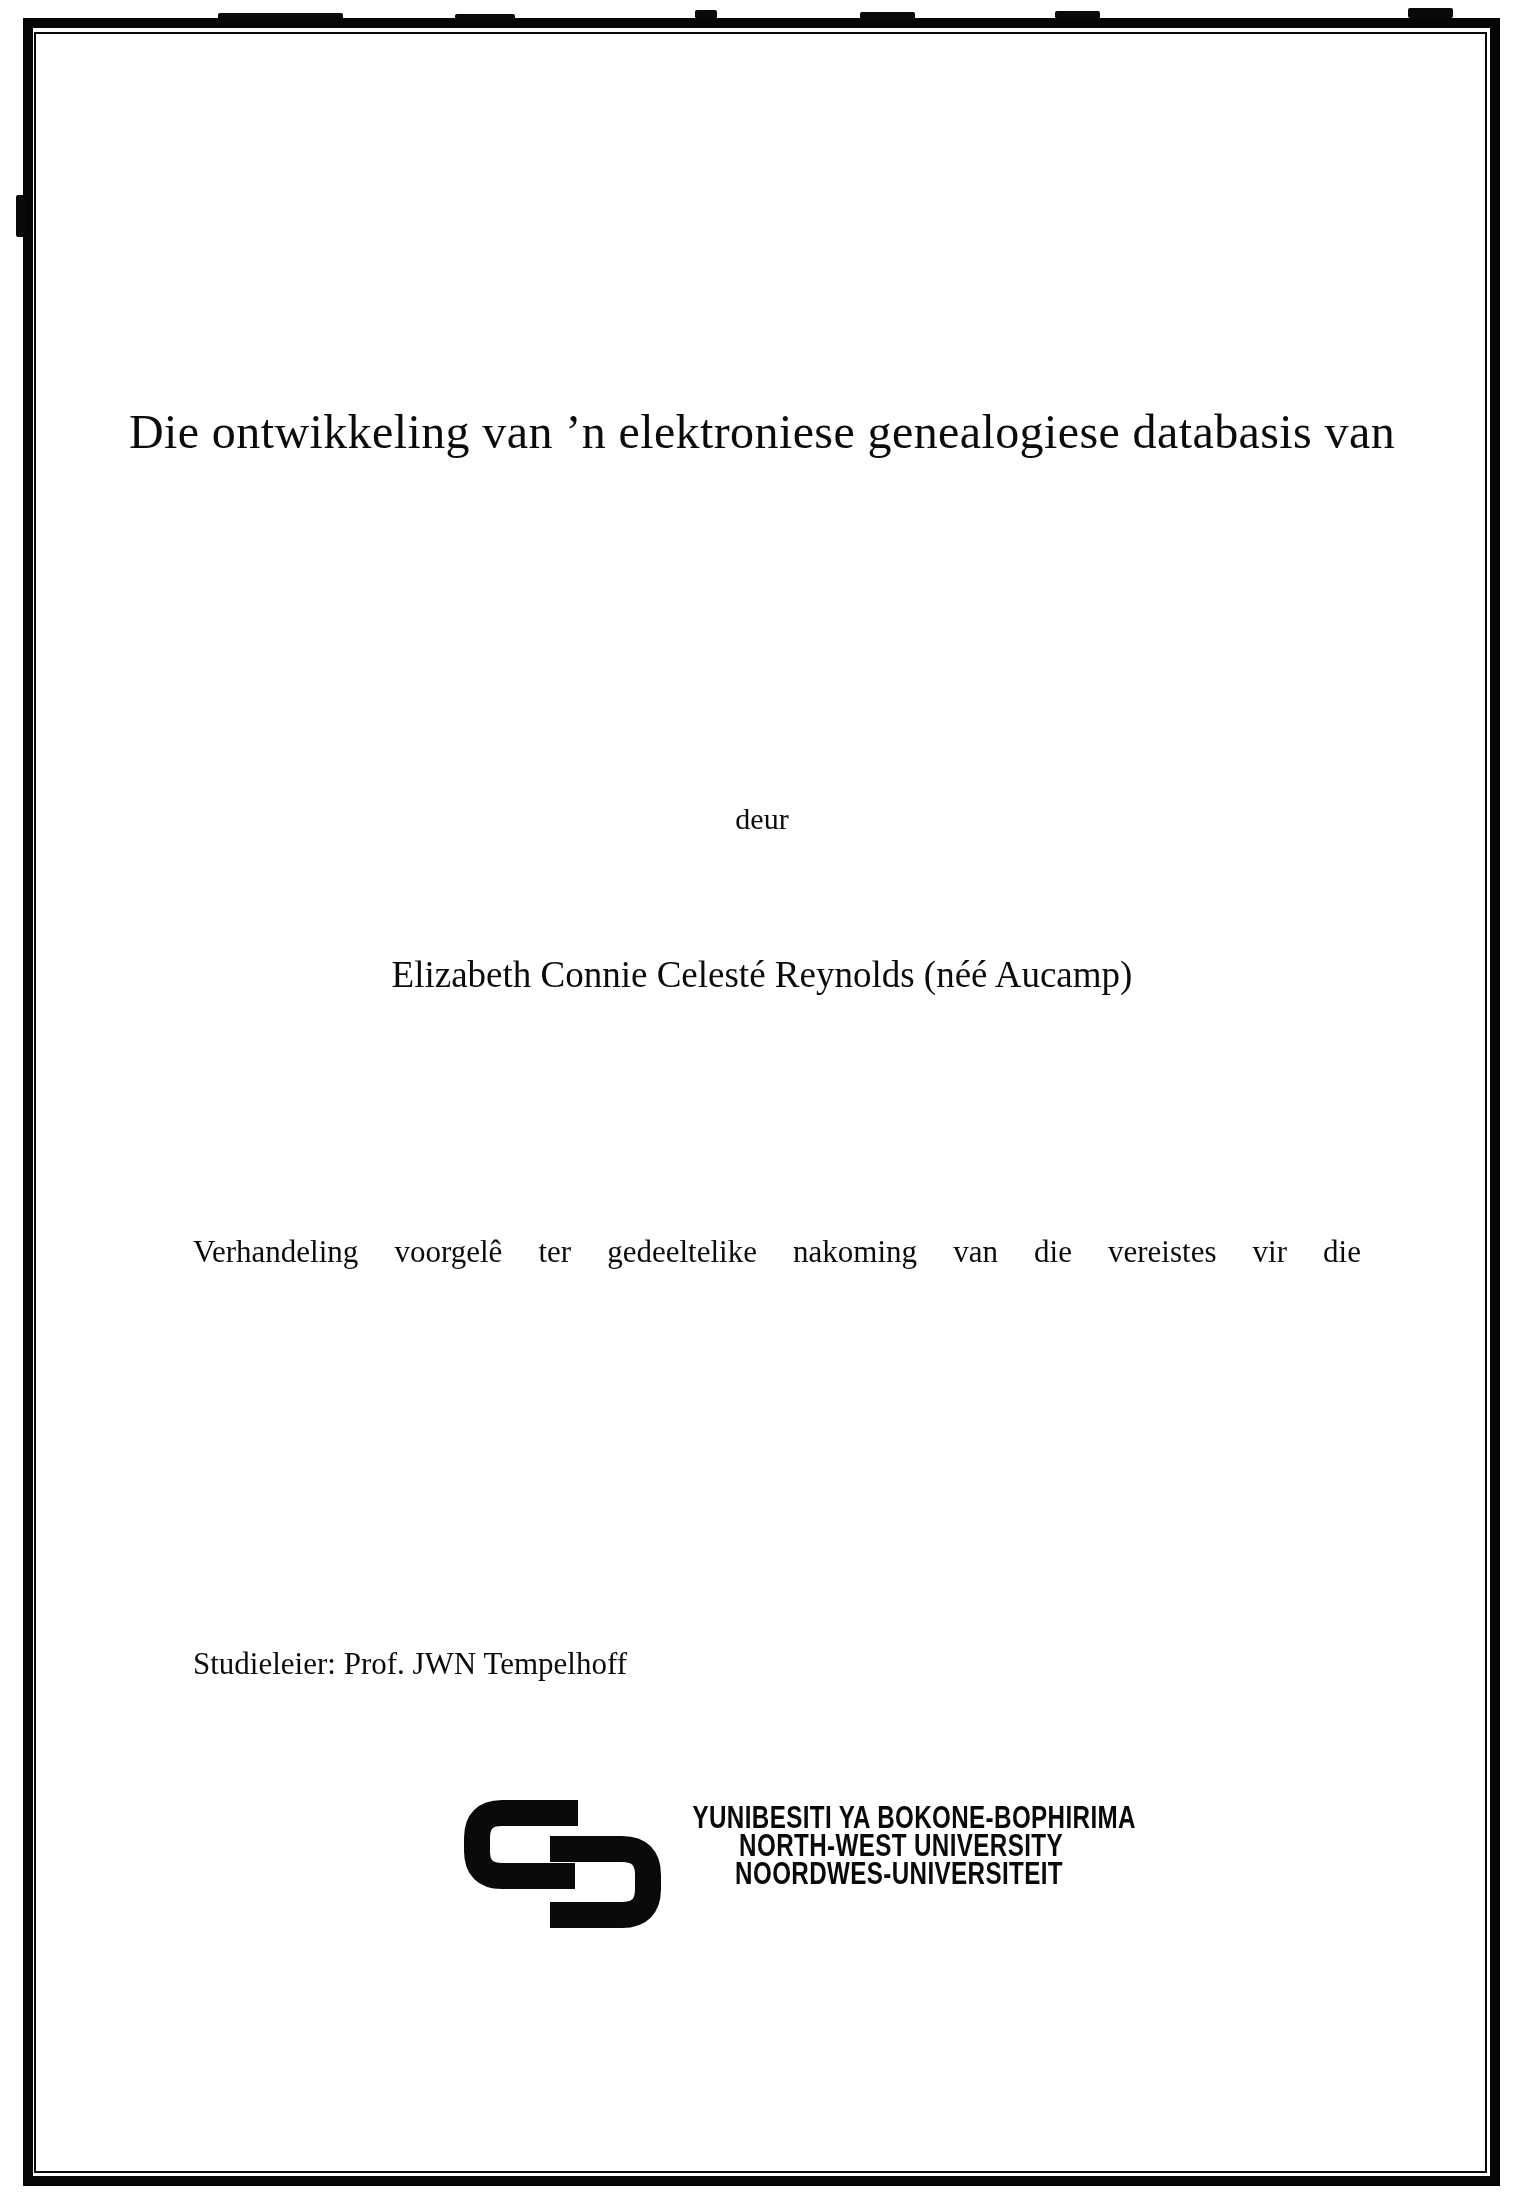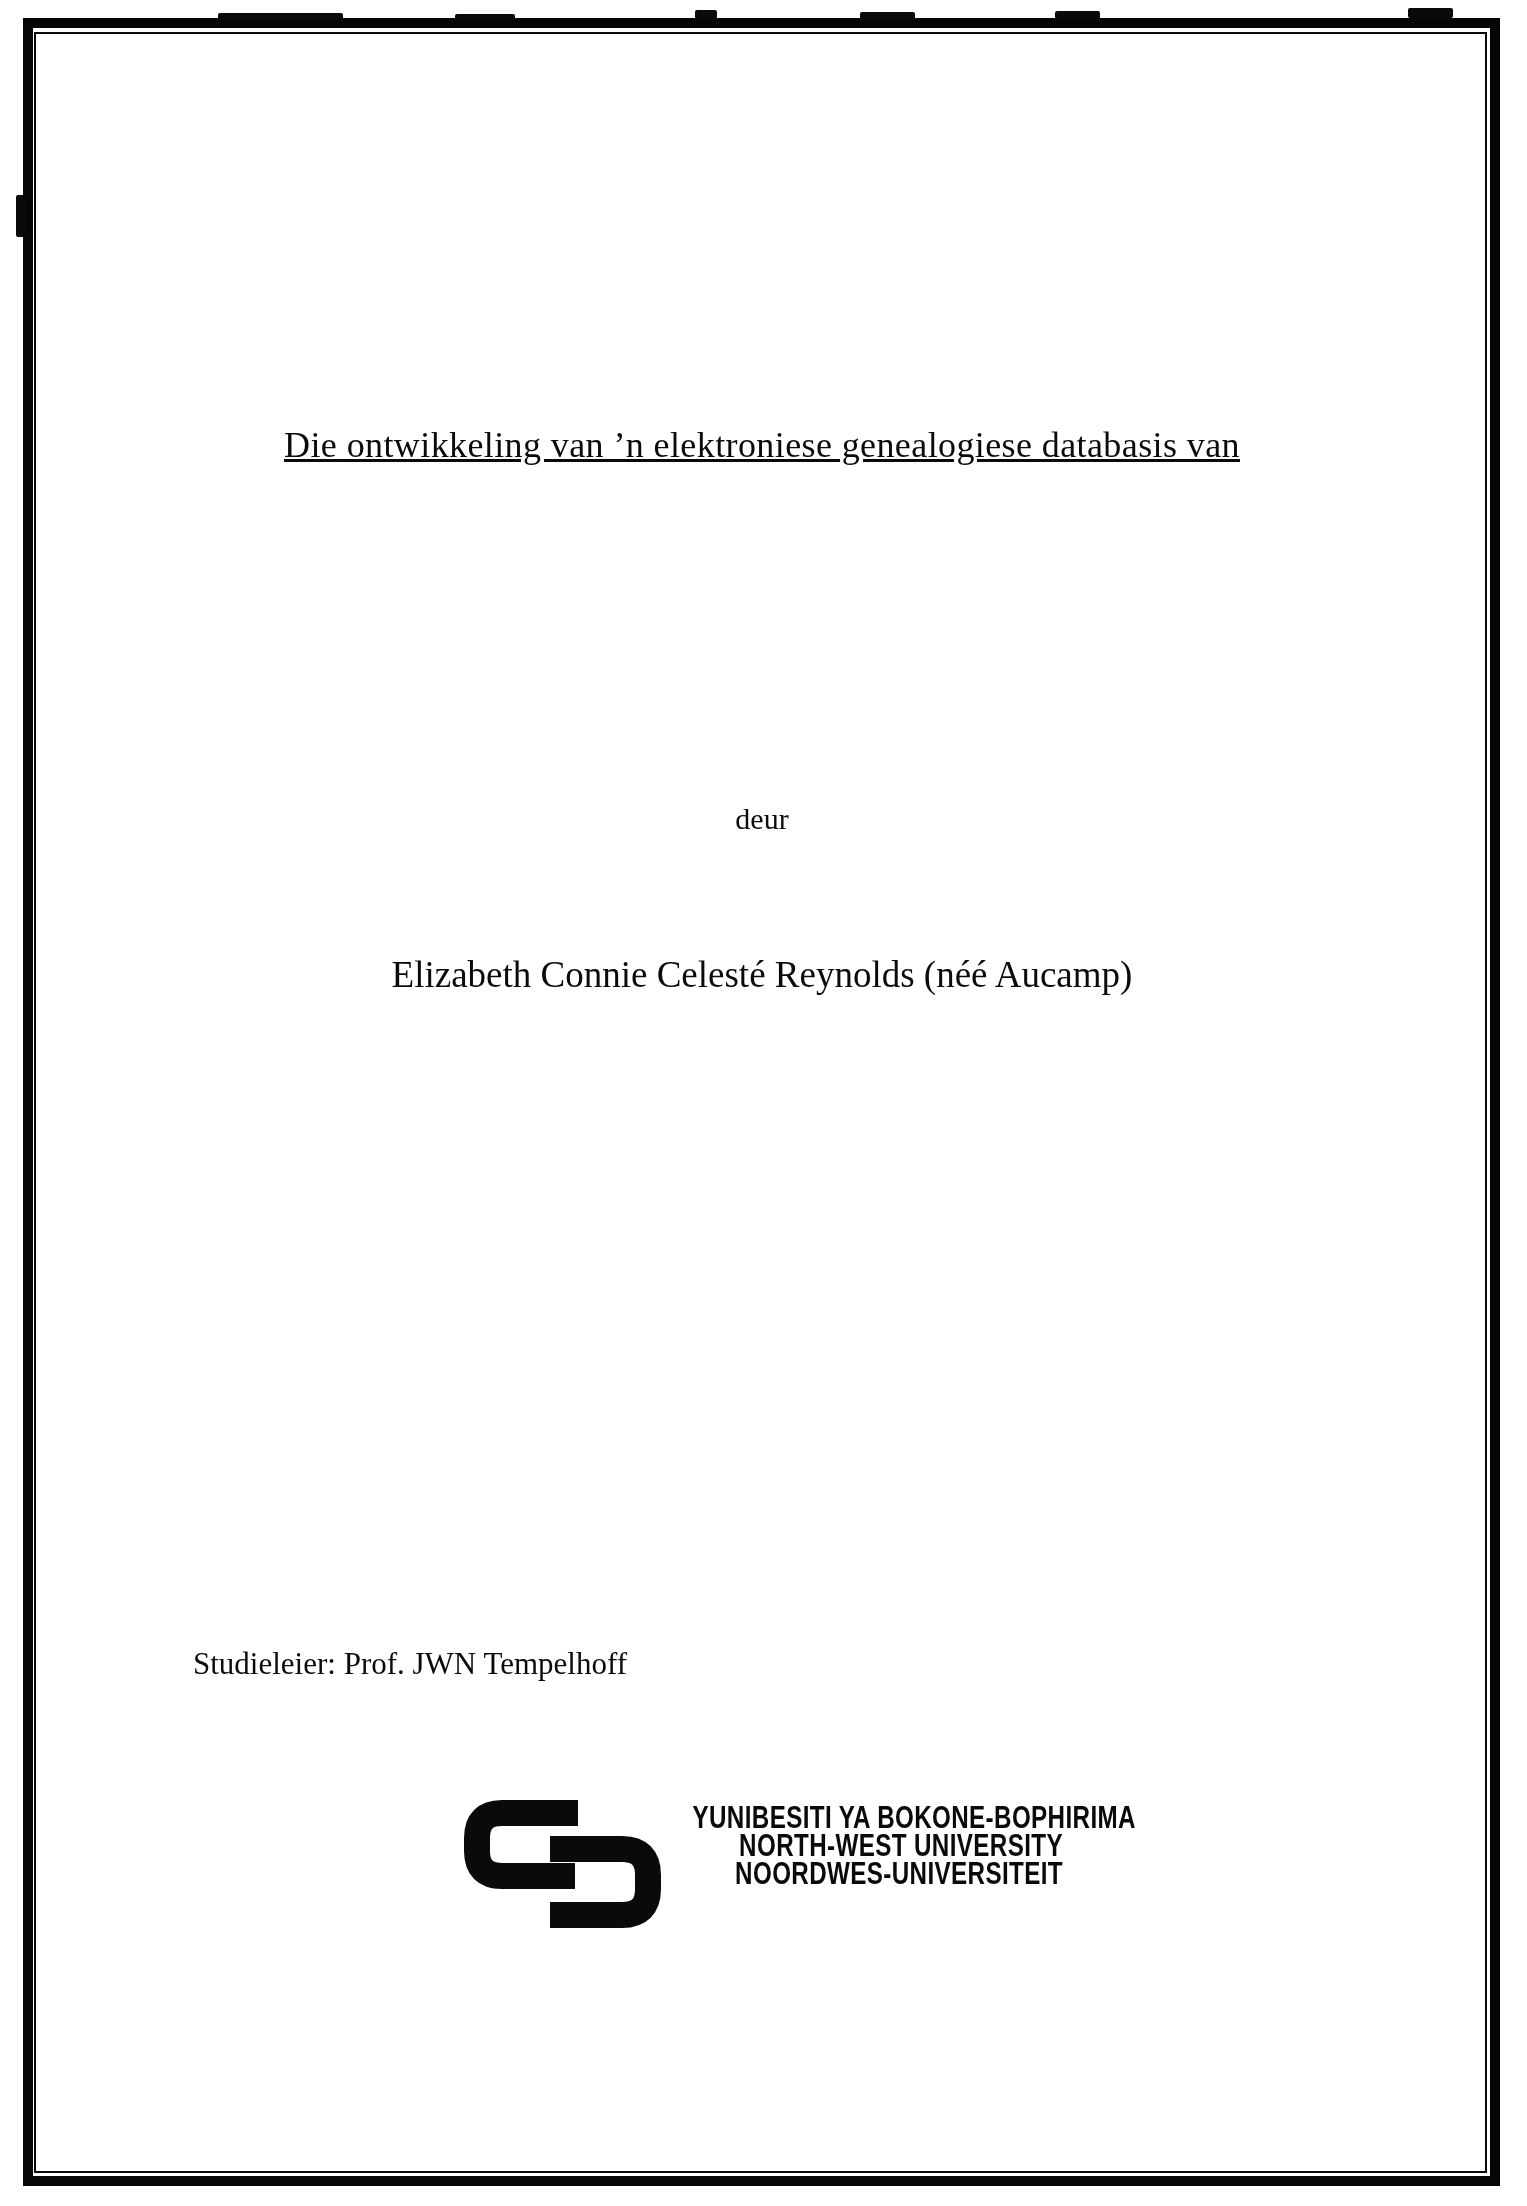--- a/index.html
+++ b/index.html
@@ -17,21 +17,21 @@
     border:10px solid #060606;box-sizing:border-box;
   }
   .frame-inner{
     left:34px;top:32px;width:1453px;height:2141px;
     border:2px solid #090909;box-sizing:border-box;
   }
   .scan-mark{background:#0a0a0a;border-radius:2px;}
   
   .centered{left:36px;width:1452px;text-align:center;}
   .title{
-    top:406px;font-size:36px;line-height:78px;letter-spacing:.4px;text-decoration:underline;
+    top:393px;font-size:48px;line-height:78px;letter-spacing:.4px;
   }
   .title span{display:block;}
   .byline{top:799px;font-size:30px;line-height:40px;}
   .author{top:950px;font-size:37px;line-height:50px;}
   .statement{
     left:193px;top:1231px;width:1168px;
     font-size:31px;line-height:41px;
   }
   .jline{text-align:justify;text-align-last:justify;}
   .ital{font-style:italic;}
@@ -65,20 +65,21 @@
 
 <div class="abs centered title">
   <span>Die ontwikkeling van ’n elektroniese genealogiese databasis van</span>
 </div>
 
 <div class="abs centered byline">deur</div>
 
 <div class="abs centered author">Elizabeth Connie Celesté Reynolds (néé Aucamp)</div>
 
 <div class="abs statement">
+  <div class="jline">Verhandeling voorgelê ter gedeeltelike nakoming van die vereistes vir die</div>
 </div>
 
 <div class="abs supervisor">
   <div>Studieleier: Prof. JWN Tempelhoff</div>
 </div>
 
 <svg class="abs logo-mark" viewBox="0 0 200 135" aria-hidden="true">
 
   <path d="M 116 15 L 40 15 Q 15 15 15 40 L 15 53 Q 15 78 40 78 L 113 78" fill="none" stroke="#0a0a0a" stroke-width="26" stroke-linecap="butt"></path>
 

